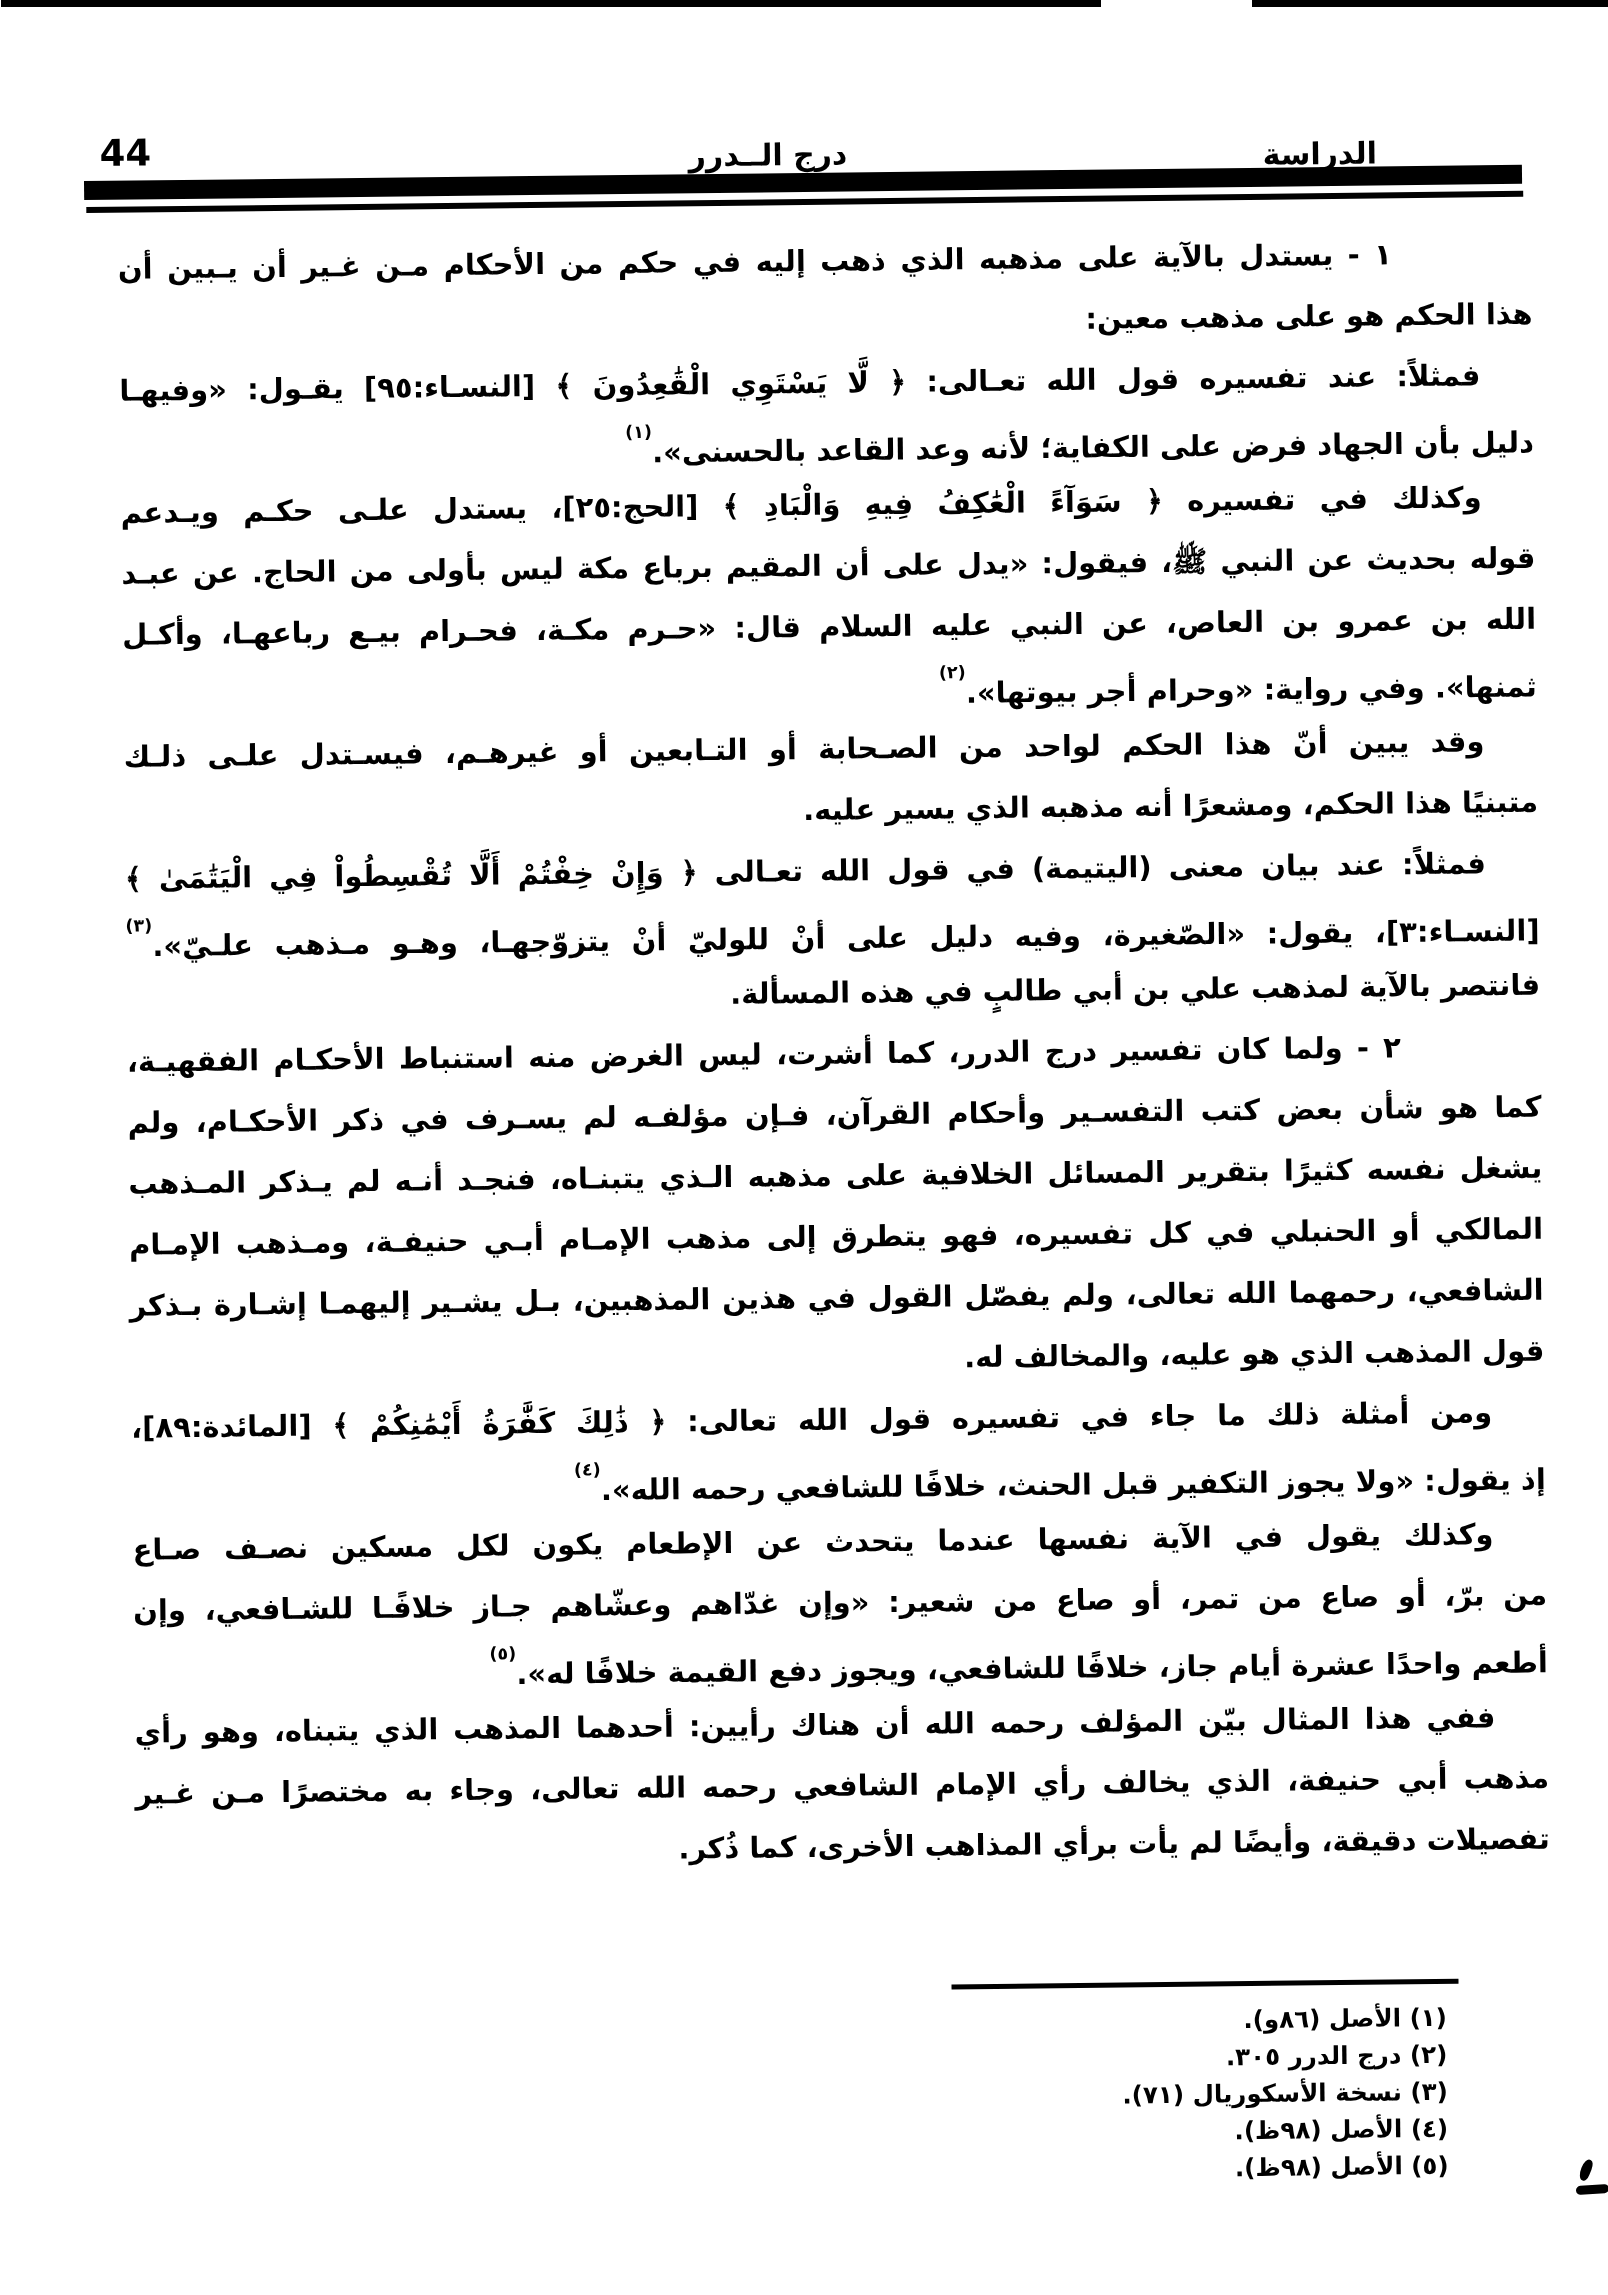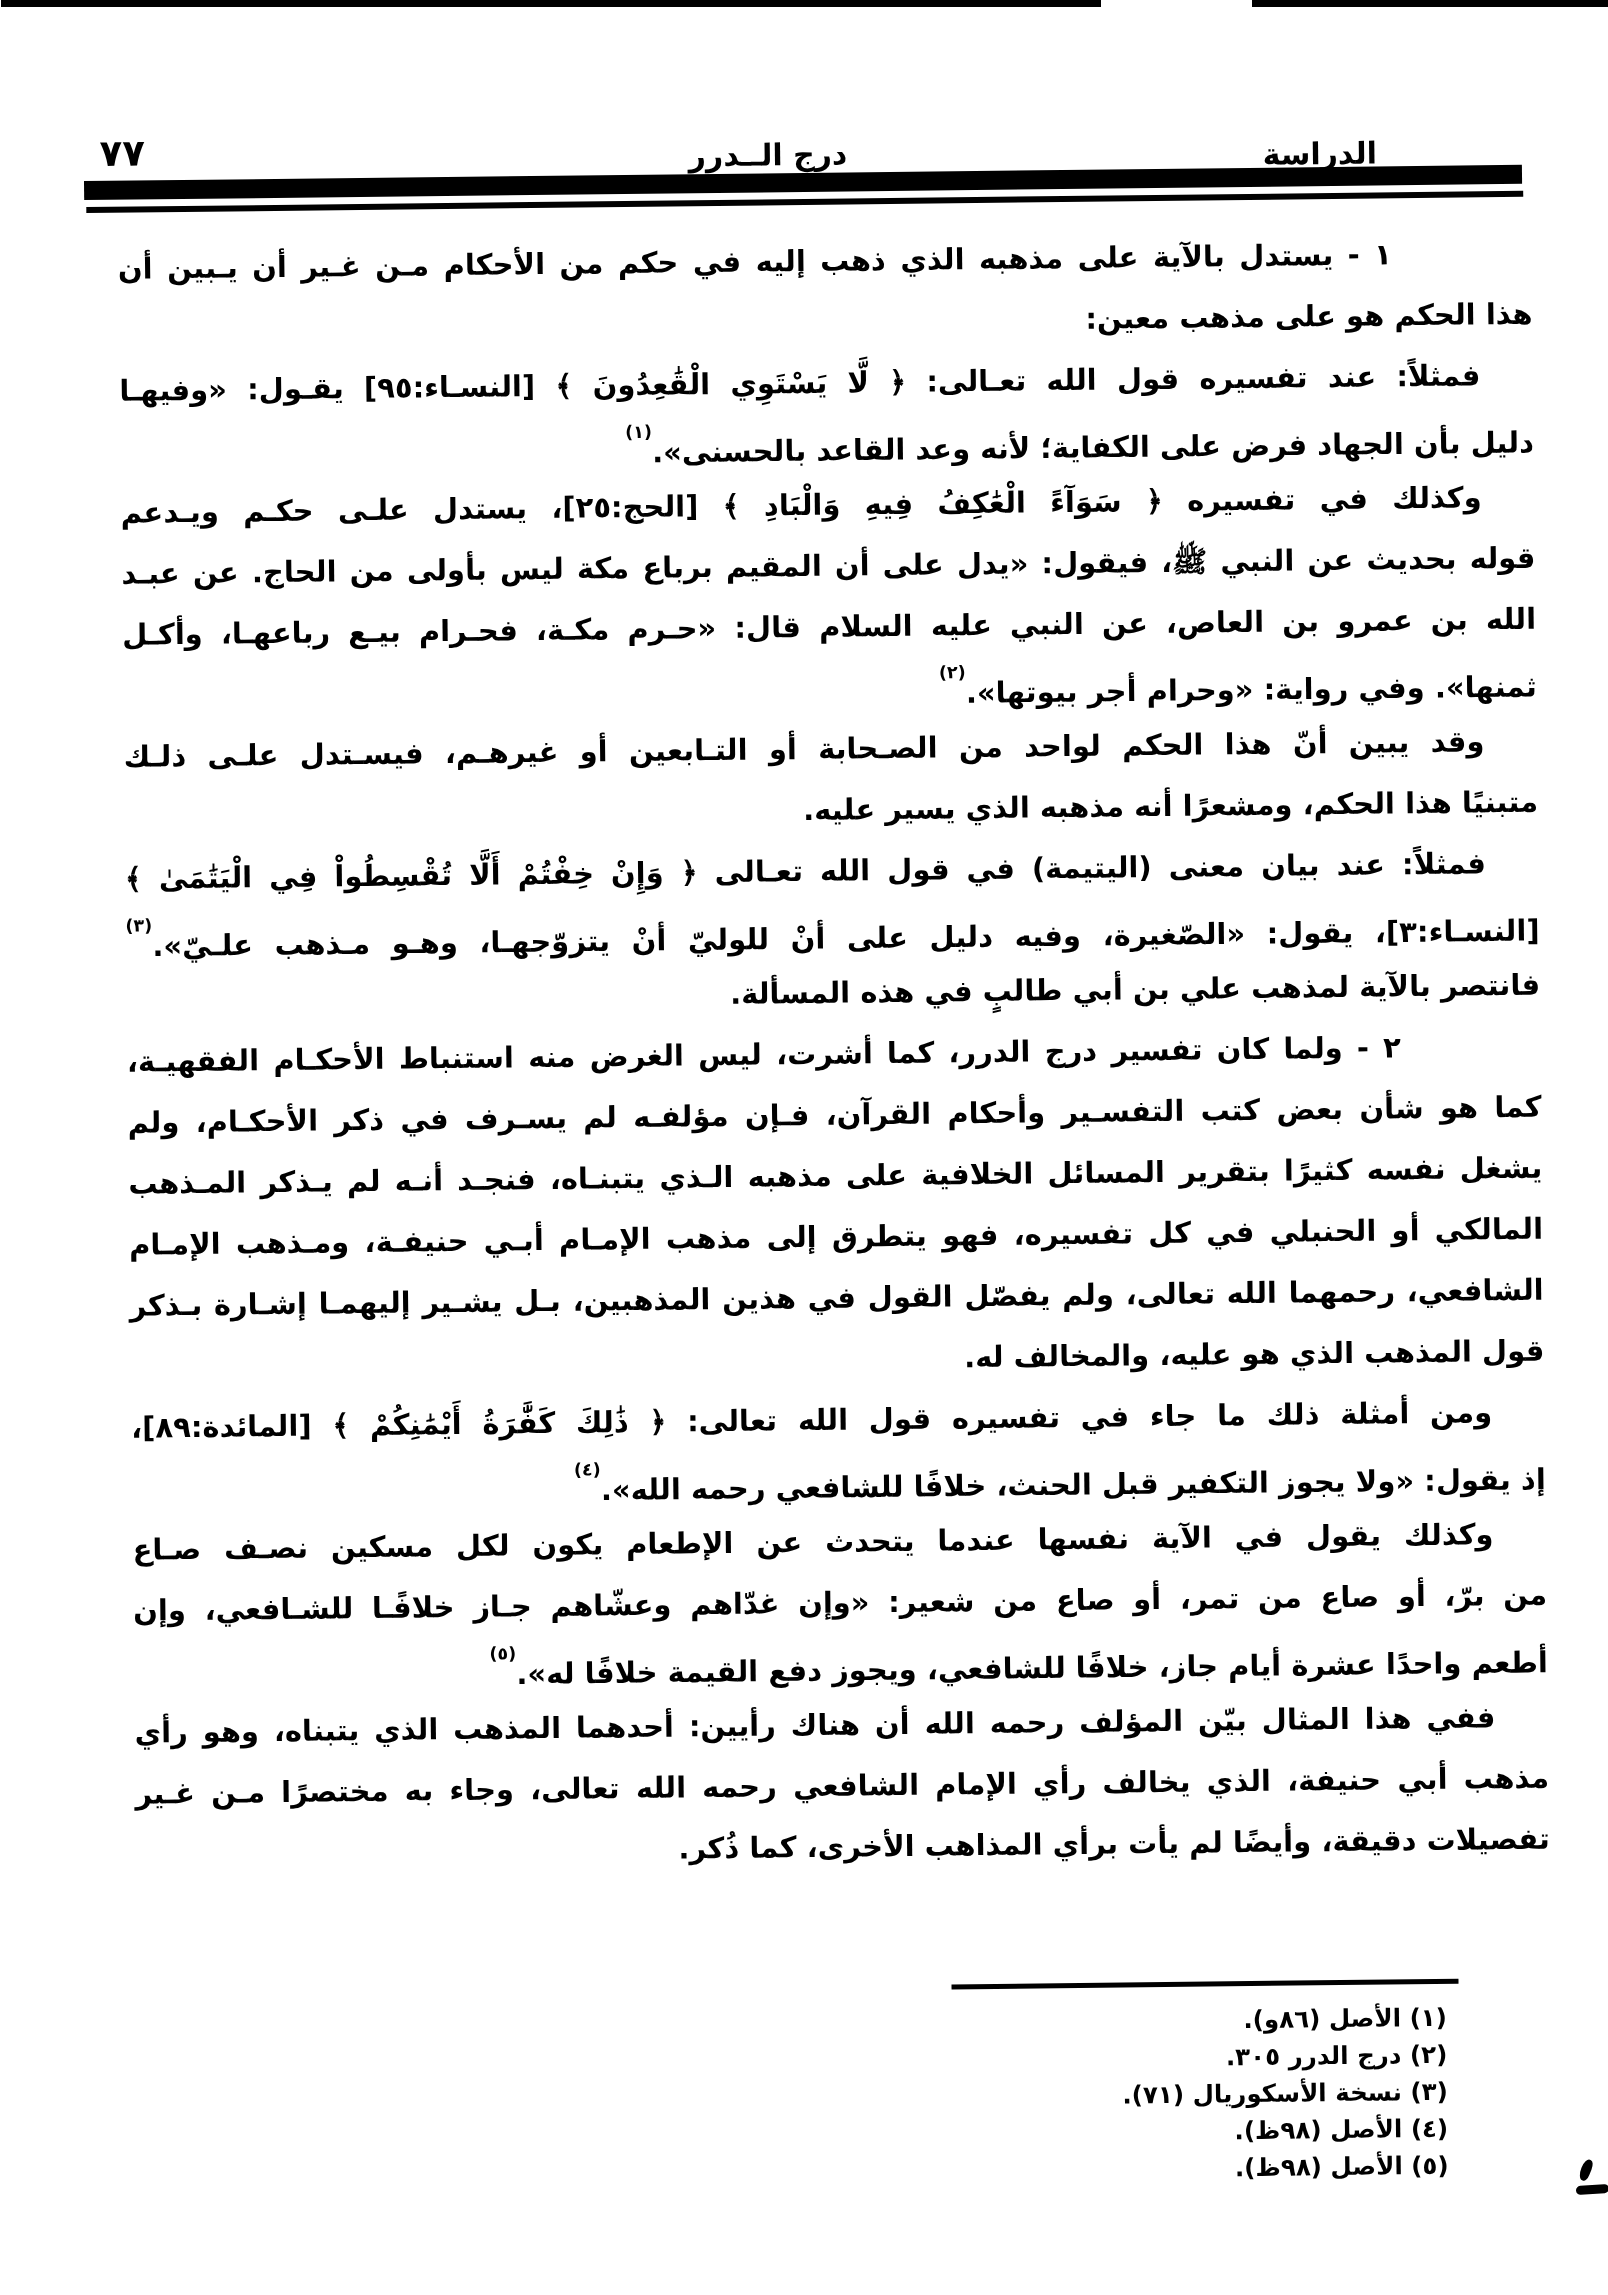--- a/index.html
+++ b/index.html
@@ -43,21 +43,21 @@
   .fnline{height:37px;white-space:nowrap;}
 </style>
 </head>
 <body>
 
 <div class="top-edge"></div>
 <div class="top-edge-gap"></div>
 
 <div class="tilt">
 
-  <div class="page-number">٧٧</div>
+  <div class="page-number">44</div>
   <div class="book-title">درج الــدرر</div>
   <div class="section-label">الدراسة</div>
 
   <div class="rule-thick"></div>
   <div class="rule-thin"></div>
 
   <div class="body-text">
       <div class="line first num"><span>١ - يستدل بالآية على مذهبه الذي ذهب إليه في حكم من الأحكام مـن غـير أن يـبين أن</span></div>
       <div class="line last"><span>هذا الحكم هو على مذهب معين:</span></div>
       <div class="line first"><span>فمثلاً: عند تفسيره قول الله تعـالى: ﴿ لَّا يَسْتَوِي الْقَٰعِدُونَ ﴾ [النسـاء:٩٥] يقـول: «وفيهـا</span></div>

